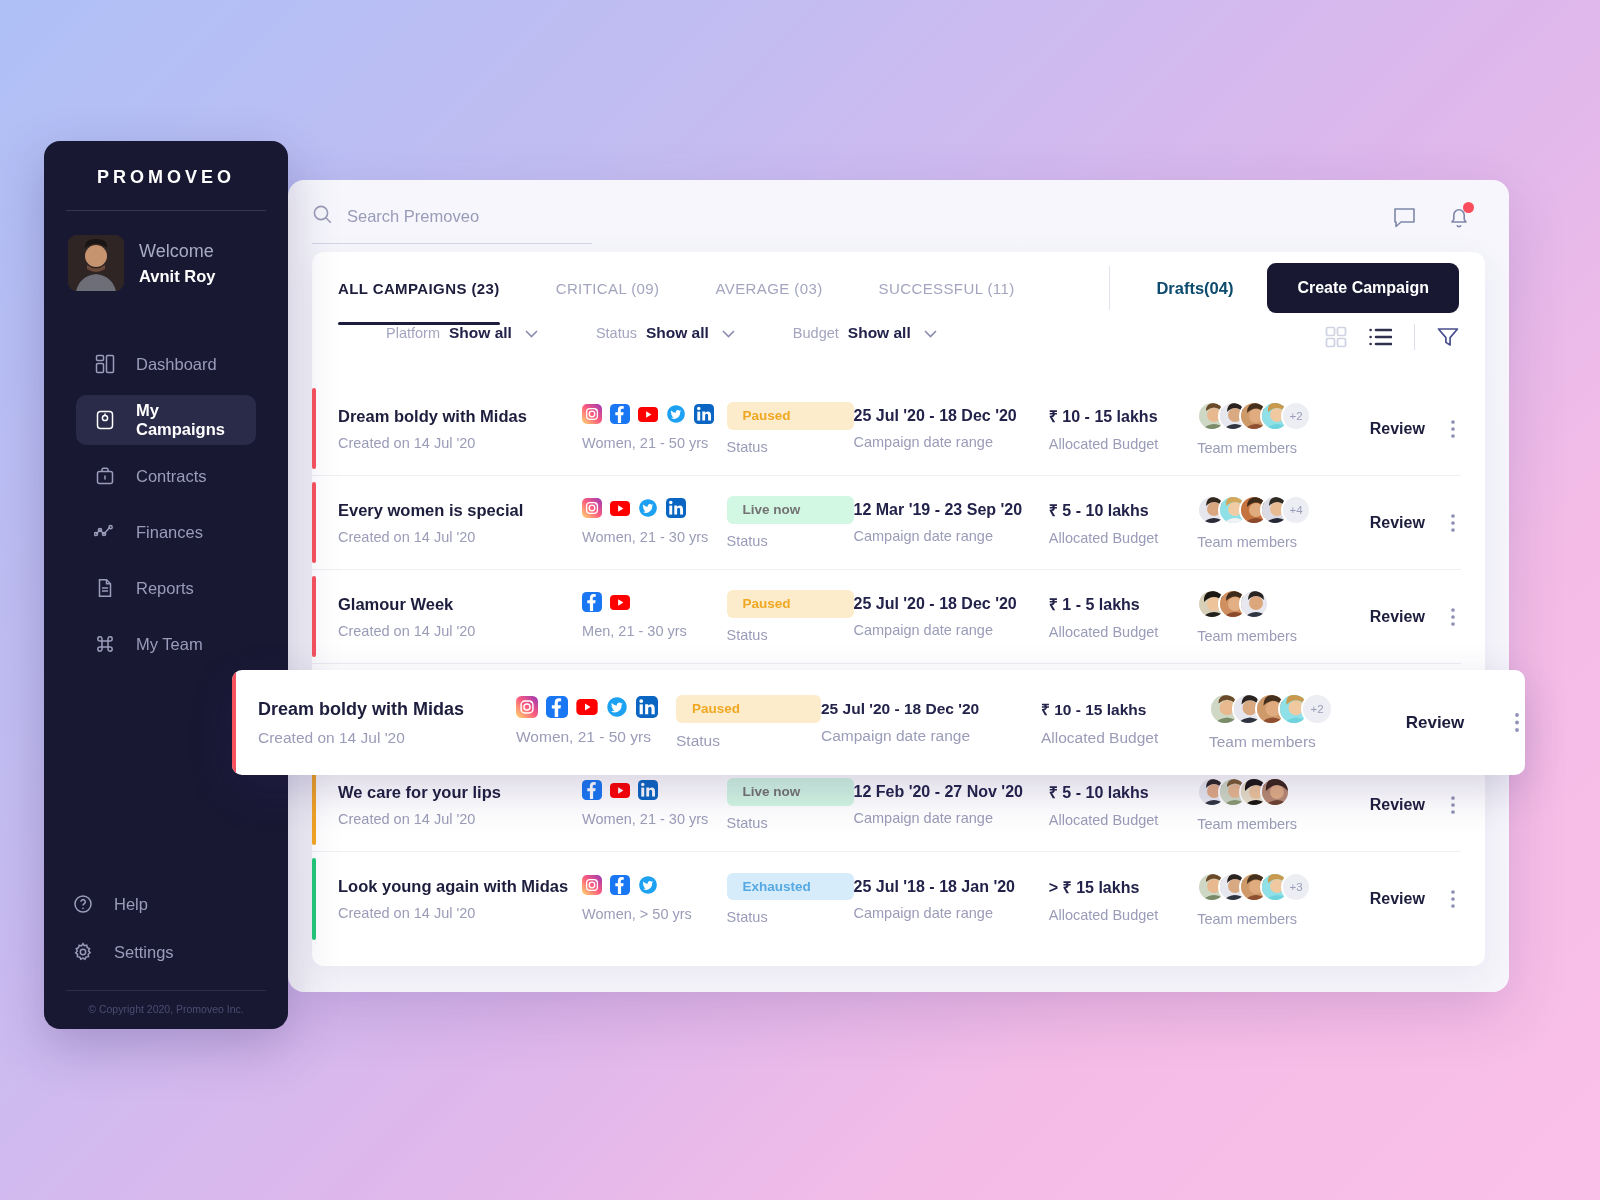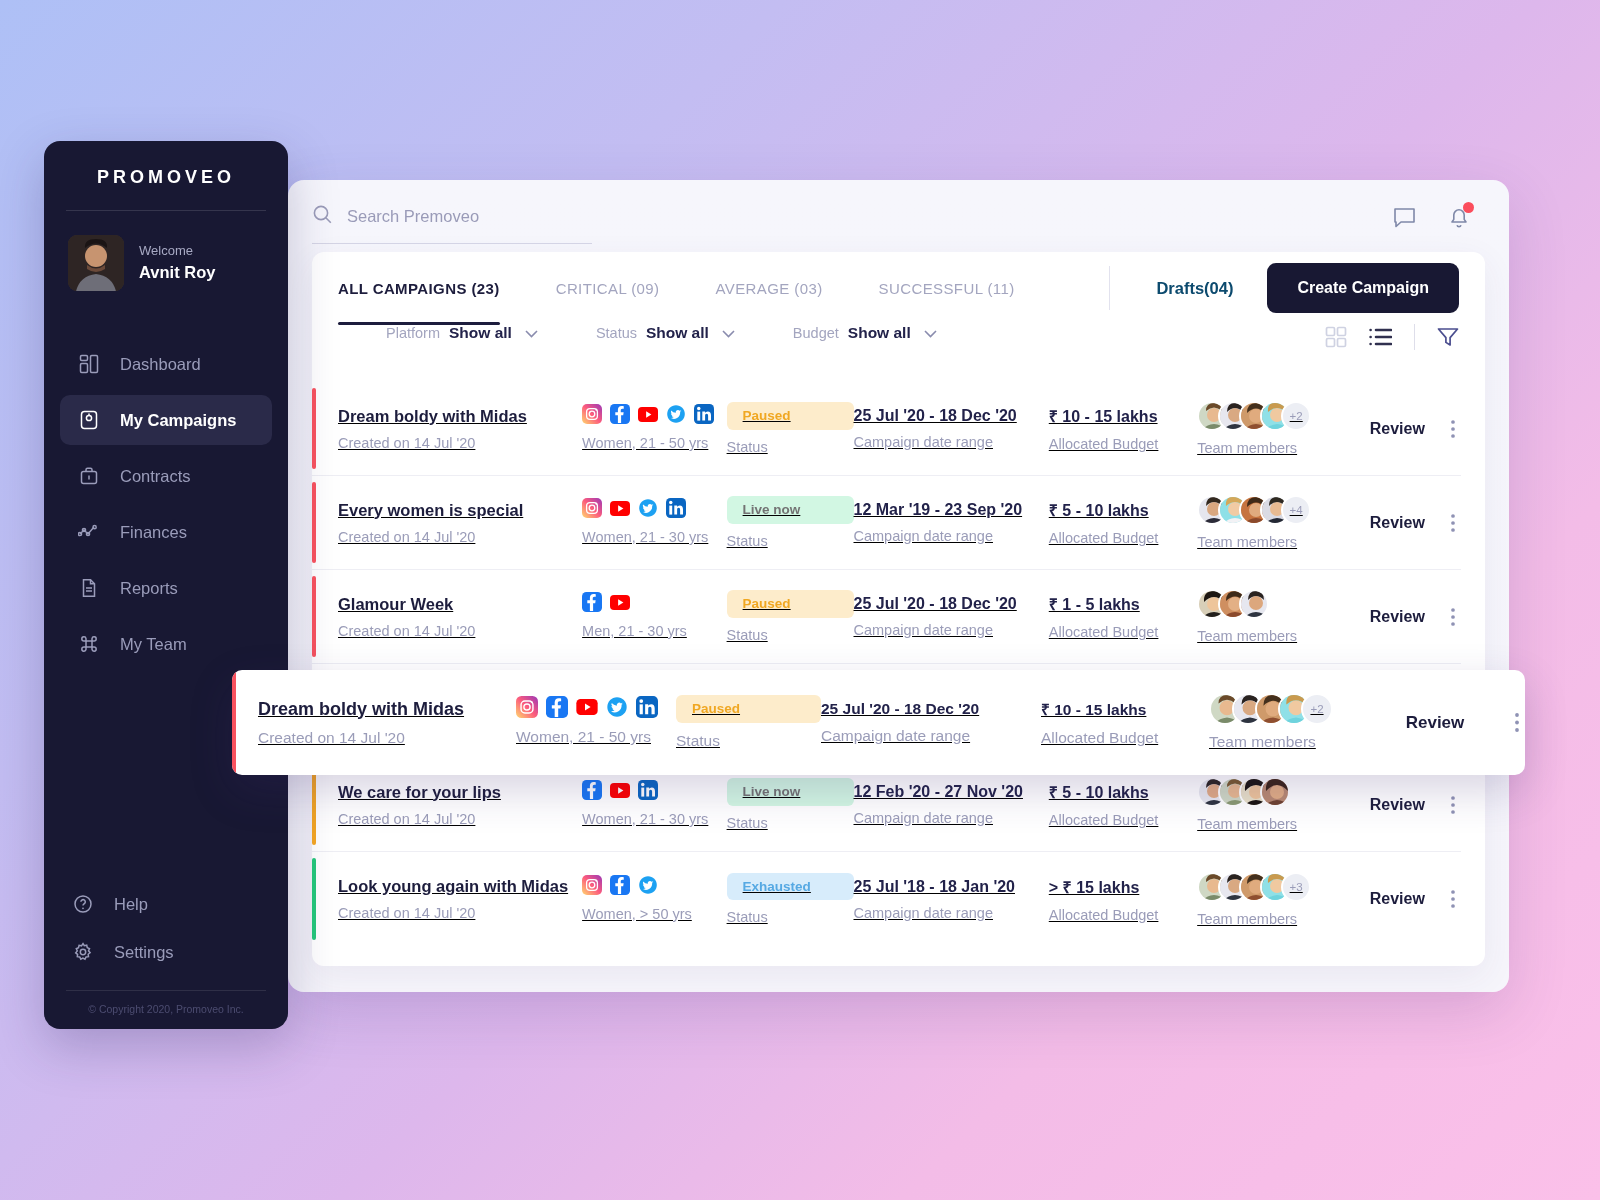--- a/index.html
+++ b/index.html
@@ -32,24 +32,24 @@
   }
   .profile {
     display: flex; align-items: center; gap: 15px;
     padding: 24px 0 0 24px;
   }
   .avatar-lg {
     width: 56px; height: 56px; border-radius: 9px;
     overflow: hidden; flex: none;
     background: #3a3030;
   }
-  .welcome-sm { color: #a8aac4; font-size: 13px; line-height: 1.5; }
+  .welcome-sm { color: #a8aac4; font-size: 18px; line-height: 1.5; }
   .welcome-name { color: #ffffff; font-size: 16.5px; font-weight: 700; line-height: 1.45; }
 
-  .nav { margin-top: 48px; padding: 0 16px; display: flex; flex-direction: column; gap: 6px; }
+  .nav { margin-top: 48px; padding: 0 32px; display: flex; flex-direction: column; gap: 6px; }
   .nav-item {
     display: flex; align-items: center; gap: 20px;
     height: 50px; padding: 0 18px; border-radius: 10px;
     color: #9a9cba; font-size: 16.5px; cursor: pointer;
   }
   .nav-item .nv-ico { width: 22px; height: 22px; flex: none; display: flex; align-items: center; justify-content: center; }
   .nav-item.active { background: #2a2a49; color: #ffffff; font-weight: 700; }
   .nav-spacer { flex: 1 1 auto; }
   .nav-bottom { padding: 0 16px 0 10px; display: flex; flex-direction: column; gap: 4px; }
   .nav-bottom .nav-item { height: 44px; }
@@ -117,21 +117,21 @@
   .list { position: absolute; left: 0; right: 0; top: 130px; bottom: 0; }
   .row {
     position: relative; display: flex; align-items: center;
     height: 94px; margin: 0 24px 0 0; padding-left: 26px;
     border-bottom: 1px solid #eeeef4;
   }
   .row:last-child { border-bottom: none; }
   .row-bar {
     position: absolute; left: 0; top: 6px; bottom: 6px; width: 4px; border-radius: 3px;
   }
-  .col { display: flex; flex-direction: column; gap: 9px; text-decoration: underline; }
+  .col { display: flex; flex-direction: column; gap: 9px; }
   .c-title { font-size: 16.5px; font-weight: 700; color: #1d1d3d; }
   .c-sub { font-size: 14.5px; color: #9a9cb8; }
   .c-main { font-size: 16px; font-weight: 700; color: #22224a; }
   .col-name { width: 250px; }
   .col-plat { width: 148px; }
   .col-status { width: 130px; }
   .col-date { width: 200px; }
   .col-budget { width: 152px; }
   .col-team { width: 150px; }
   .col-review { width: 110px; text-align: center; }

